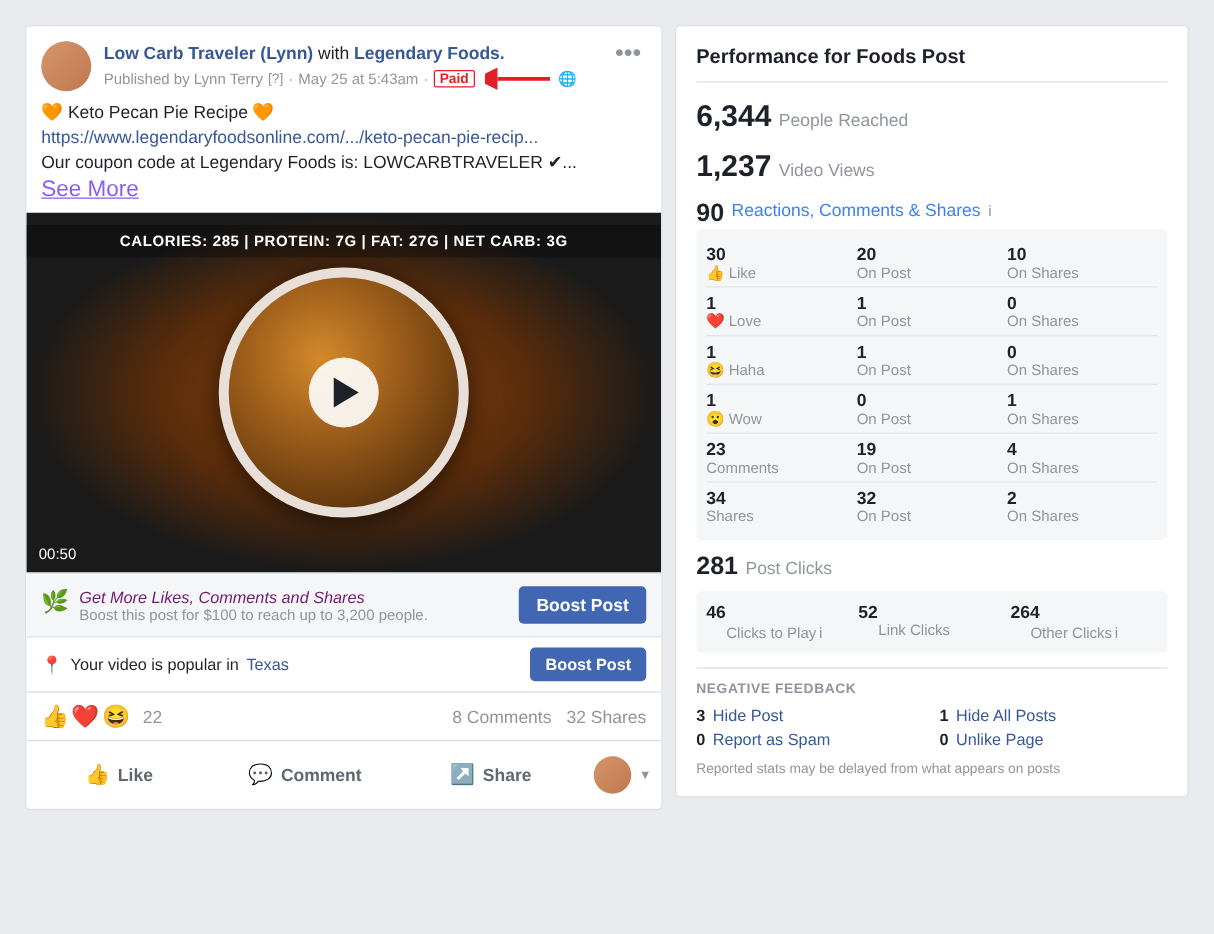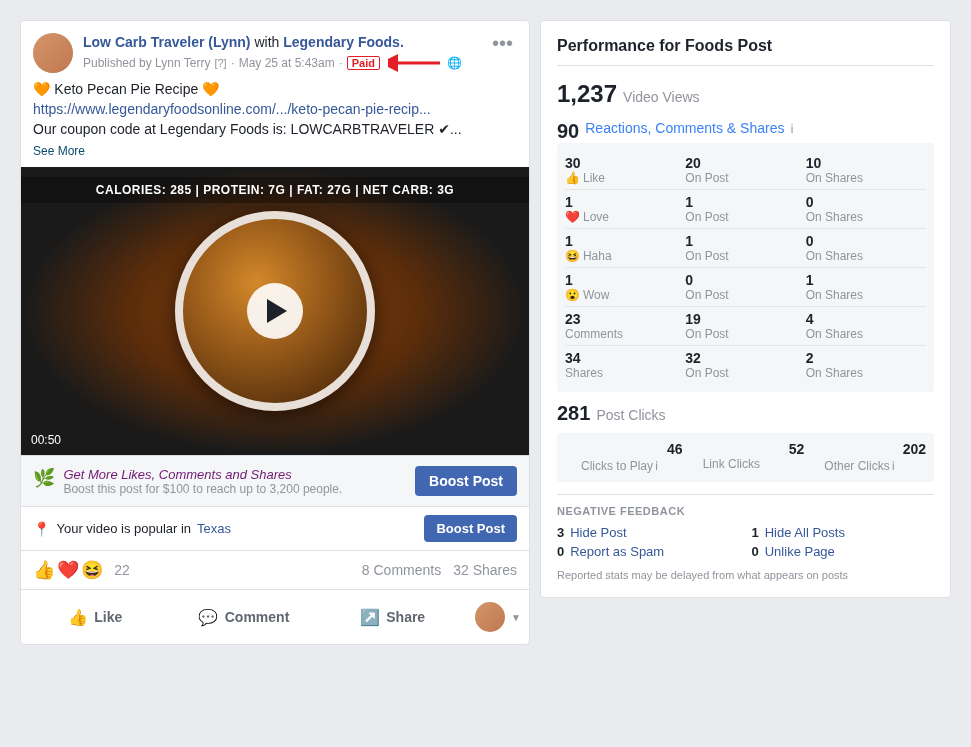--- a/index.html
+++ b/index.html
@@ -115,23 +115,24 @@
       text-decoration: none;
       display: block;
       margin-bottom: 4px;
     }
     .post-text {
       font-size: 14px;
       color: #1d2129;
       margin-bottom: 4px;
     }
     .see-more {
-      color: #0c4a6e;
-      font-size: 12px;
+      color: #8b5cf6;
+      font-size: 18px;
       cursor: pointer;
+      text-decoration: underline;
     }
     .video-container {
       position: relative;
       background: #1a1a1a;
       width: 100%;
       height: 288px;
       overflow: hidden;
     }
     .video-overlay-text {
       position: absolute;
@@ -387,21 +388,20 @@
       gap: 6px;
       margin-bottom: 8px;
     }
     .clicks-grid {
       background: #f5f6f7;
       border-radius: 4px;
       padding: 8px;
       display: grid;
       grid-template-columns: 1fr 1fr 1fr;
       gap: 4px;
-      text-align: right;
     }
     .click-cell {
       display: flex;
       flex-direction: column;
     }
     .cc-num {
       font-size: 14px;
       font-weight: 600;
       color: #1d2129;
     }
@@ -563,20 +563,26 @@
       <div class="action-btn" style="flex:0;padding:8px;">
         <div style="width:30px;height:30px;border-radius:50%;background:linear-gradient(135deg,#d4956a,#c07850);"></div>
         <span style="font-size:10px;color:#90949c;">▼</span>
       </div>
     </div>
   </div>
 
   <div class="perf-panel">
     <div class="perf-title">Performance for Foods Post</div>
 
+    <div class="stat-big">
+      <div class="stat-big-row">
+        <span class="stat-number">6,344</span>
+        <span class="stat-label">People Reached</span>
+      </div>
+    </div>
 
     <div class="stat-big">
       <div class="stat-big-row">
         <span class="stat-number">1,237</span>
         <span class="stat-label">Video Views</span>
       </div>
     </div>
 
     <div class="reactions-section">
       <div class="reactions-header">
@@ -698,21 +704,21 @@
           <span class="cc-label">
             <span>Clicks to Play</span>
             <span style="color:#90949c;">ℹ</span>
           </span>
         </div>
         <div class="click-cell">
           <span class="cc-num">52</span>
           <span class="cc-label">Link Clicks</span>
         </div>
         <div class="click-cell">
-          <span class="cc-num">202</span>
+          <span class="cc-num">264</span>
           <span class="cc-label">
             <span>Other Clicks</span>
             <span style="color:#90949c;">ℹ</span>
           </span>
         </div>
       </div>
     </div>
 
     <div class="neg-feedback">
       <div class="neg-title">Negative Feedback</div>

